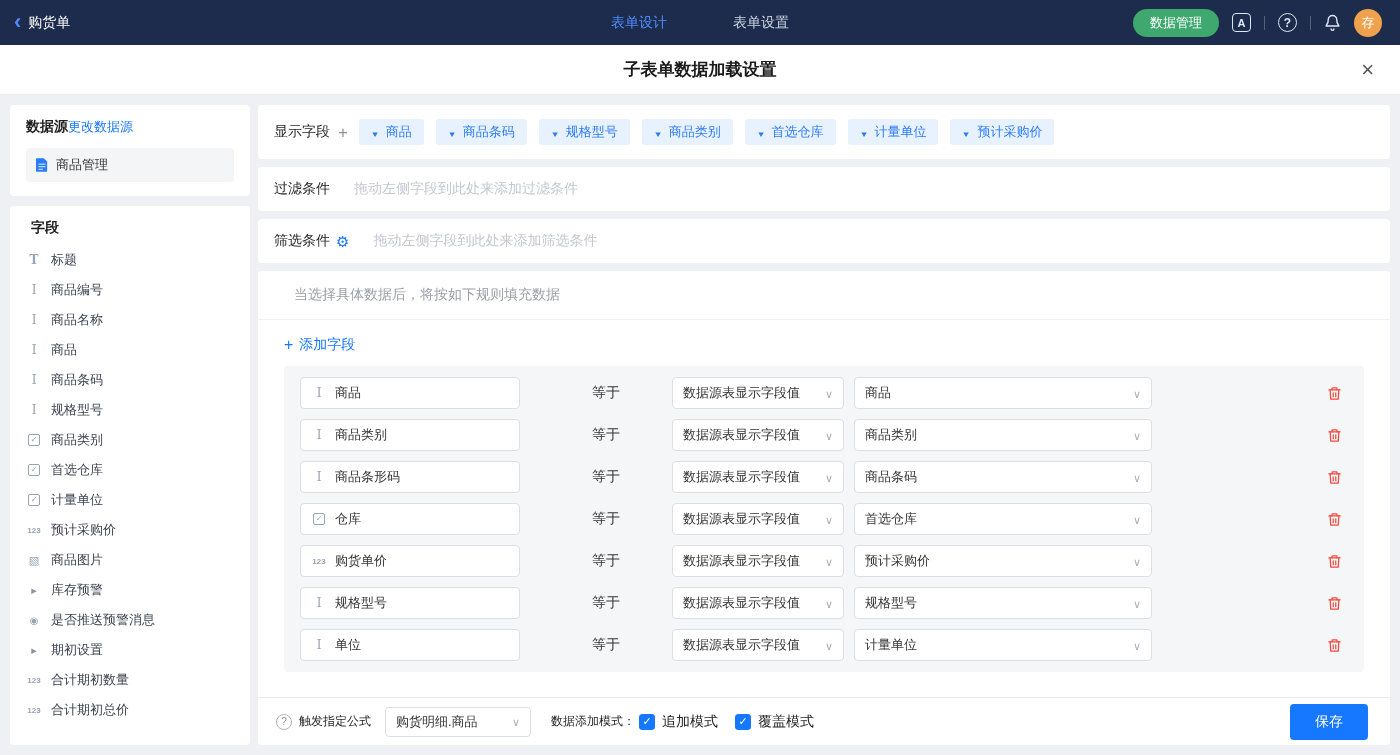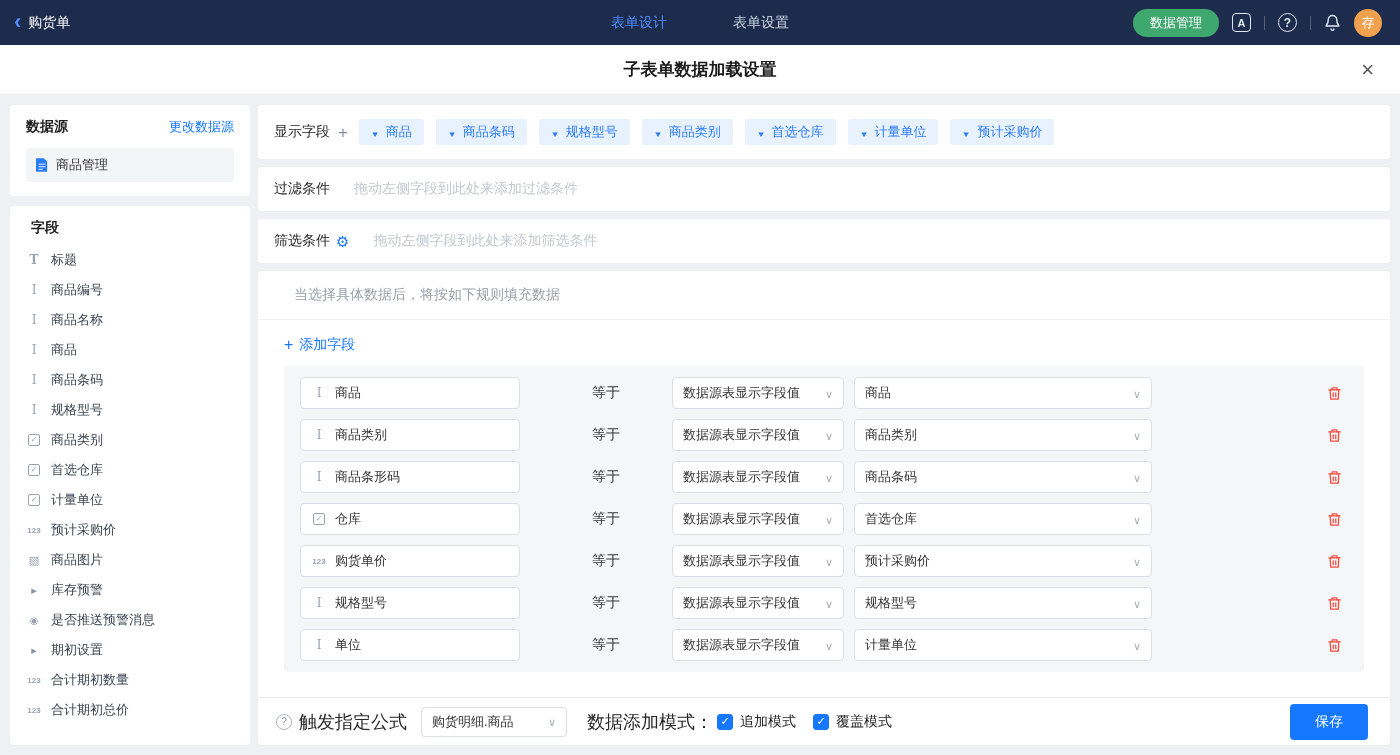--- a/index.html
+++ b/index.html
@@ -51,21 +51,21 @@
   .close { position: absolute; right: 26px; top: 50%; transform: translateY(-50%); font-size: 22px; color: #595959; line-height: 1; }
 
   
   .content { height: 660px; display: flex; gap: 8px; padding: 10px; }
   .left-col { width: 240px; display: flex; flex-direction: column; gap: 10px; }
   .right-col { flex: 1; min-width: 0; display: flex; flex-direction: column; gap: 8px; }
   .panel { background: #fff; border-radius: 4px; }
 
   
   .ds-panel { padding: 13px 16px 14px; }
-  .panel-head { display: flex; justify-content: space-between; align-items: center; }
+  .panel-head { display: flex; align-items: center; }
   .panel-title { font-size: 14px; font-weight: bold; color: #1f1f1f; }
   .link { font-size: 13px; color: #1677ff; text-decoration: none; }
   .ds-item {
     margin-top: 12px; height: 34px; background: #f4f5f7; border-radius: 4px;
     display: flex; align-items: center; gap: 8px; padding: 0 10px; font-size: 13px; color: #333;
   }
   .file-icon { display: flex; }
 
   
   .fields-panel { flex: 1; padding: 13px 0 6px; overflow: hidden; display: flex; flex-direction: column; }
@@ -126,21 +126,21 @@
 
   
   .rules-footer {
     margin-top: auto; border-top: 1px solid #e9ebee; height: 48px; min-height: 48px;
     display: flex; align-items: center; padding: 0 22px 0 18px;
   }
   .q-icon {
     width: 16px; height: 16px; border: 1px solid #aeb3bc; border-radius: 50%; color: #8a909a;
     font-size: 10px; display: flex; align-items: center; justify-content: center; margin-right: 7px;
   }
-  .f-label { font-size: 18px; color: #262626; white-space: nowrap; }
+  .f-label { font-size: 12px; color: #262626; white-space: nowrap; }
   .dd-formula { width: 146px; height: 30px; margin-left: 14px; }
   .mode-label { margin-left: 20px; }
   .modes { display: flex; align-items: center; gap: 17px; margin-left: 4px; }
   .mode { display: flex; align-items: center; gap: 7px; font-size: 14px; color: #262626; }
   .checkbox { width: 16px; height: 16px; border-radius: 3px; border: 1px solid #c6cad2; background: #fff; display: flex; align-items: center; justify-content: center; }
   .checkbox.checked { background: #1677ff; border-color: #1677ff; }
   .checkbox.checked::after { content: "✓"; color: #fff; font-size: 11px; font-weight: bold; }
   .save-btn {
     margin-left: auto; width: 78px; height: 36px; background: #1677ff; color: #fff;
     border: none; border-radius: 4px; font-size: 14px; font-family: inherit;

